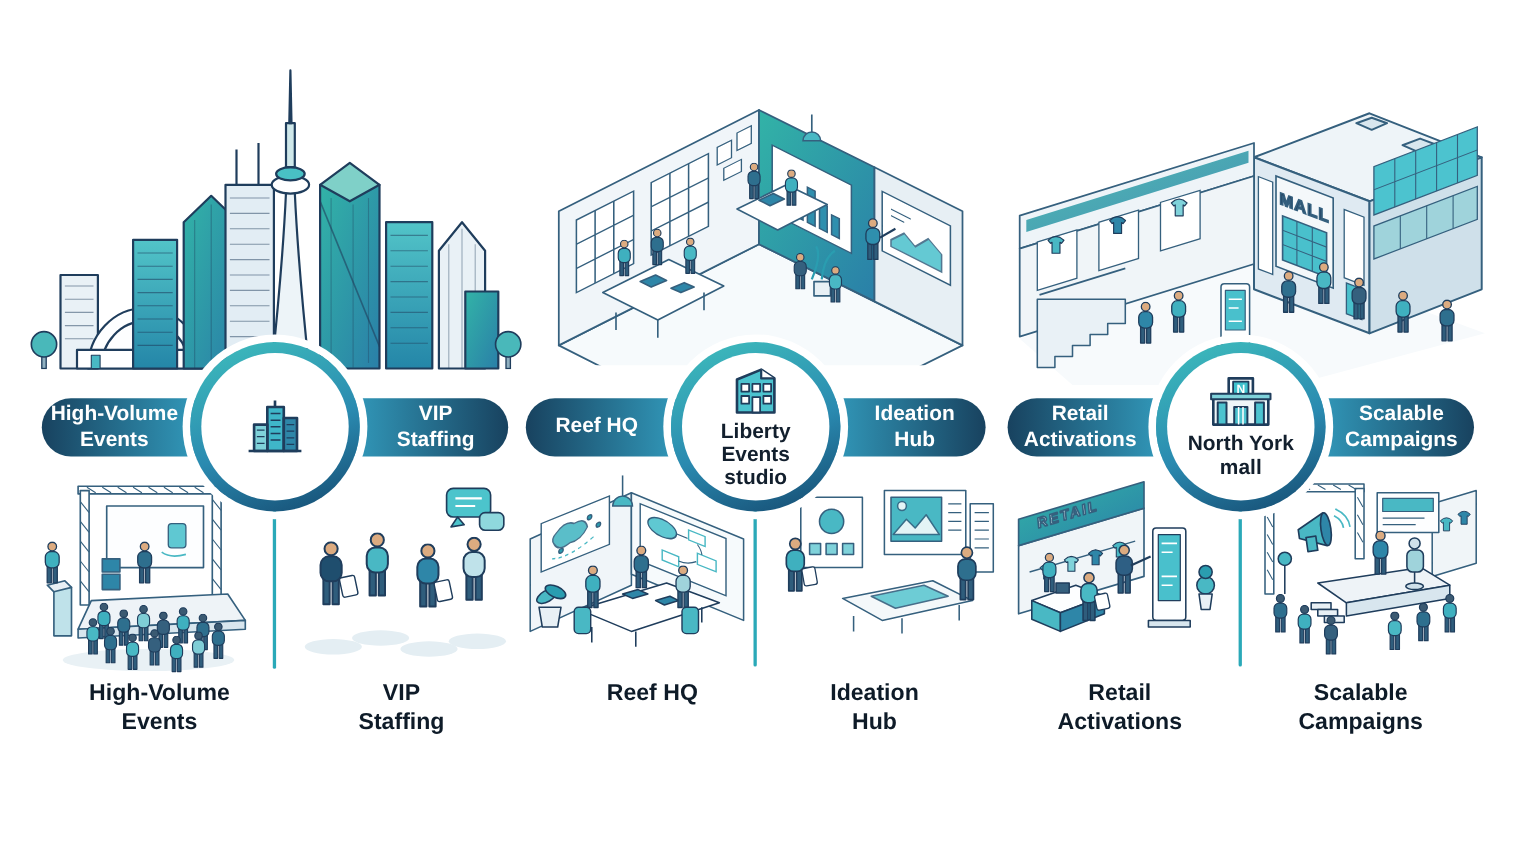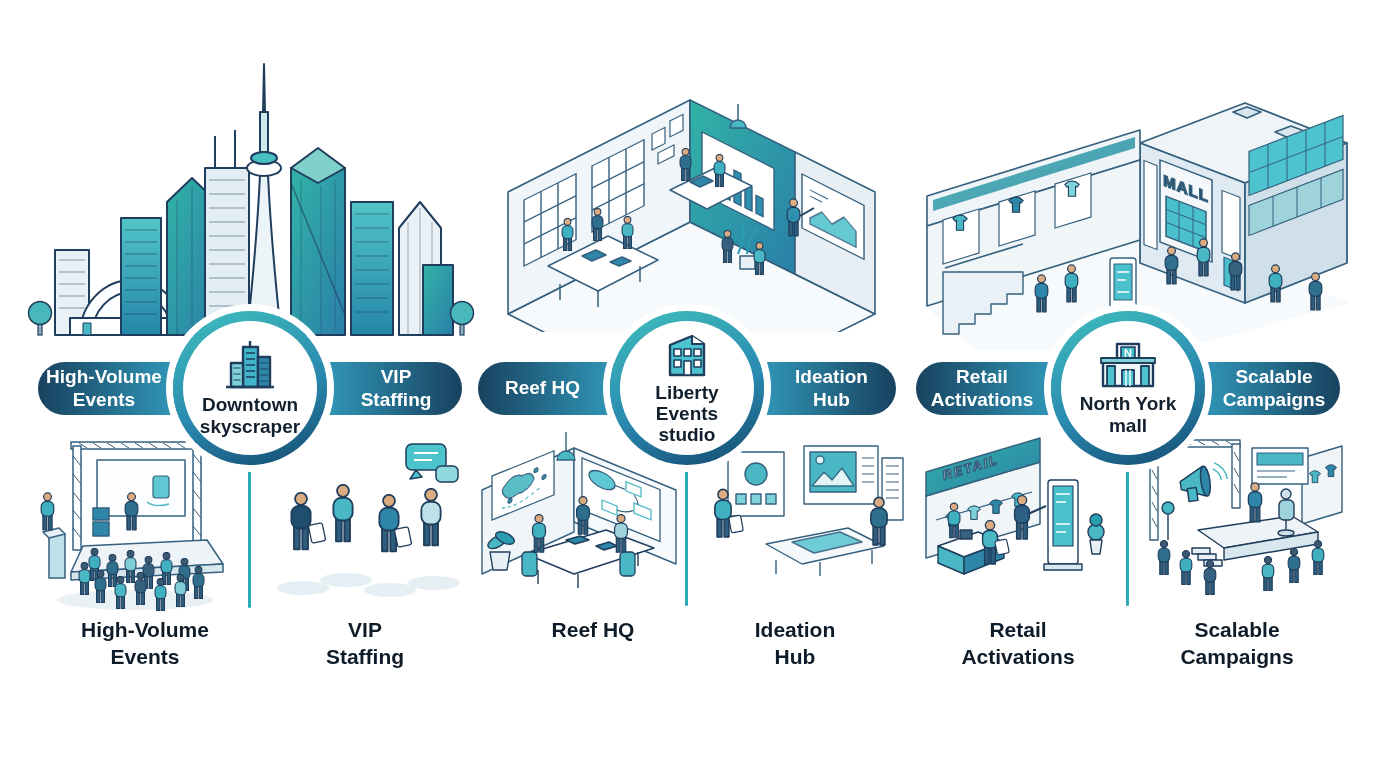--- a/index.html
+++ b/index.html
@@ -183,24 +183,20 @@
           <g stroke="#1f3d5c" stroke-width="2.4" stroke-linejoin="round">
             <path d="M29 8 V2" fill="none"></path>
             <rect x="22" y="8" width="15" height="40" fill="#3fb6c9"></rect>
             <rect x="10" y="24" width="12" height="24" fill="#7fd2da"></rect>
             <rect x="37" y="18" width="12" height="30" fill="#2e86a8"></rect>
             <path d="M25 14h9M25 20h9M25 26h9M25 32h9M25 38h9" stroke-width="1.4" fill="none"></path>
             <path d="M12.5 29h7M12.5 35h7M12.5 41h7M39.5 24h7M39.5 30h7M39.5 36h7M39.5 42h7" stroke-width="1.2" fill="none"></path>
             <path d="M5 48 H53" fill="none"></path>
           </g>
         </svg>
-        <div class="hub-label">
-          <span class="rline">Downtown</span>
-          <span class="rline">skyscraper</span>
-        </div>
       </div>
     </div>
 
     <div class="caption" style="left:20px">
       <span class="rline">High-Volume</span>
       <span class="rline">Events</span>
     </div>
     <div class="caption" style="left:240px">
       <span class="rline">VIP</span>
       <span class="rline">Staffing</span>

